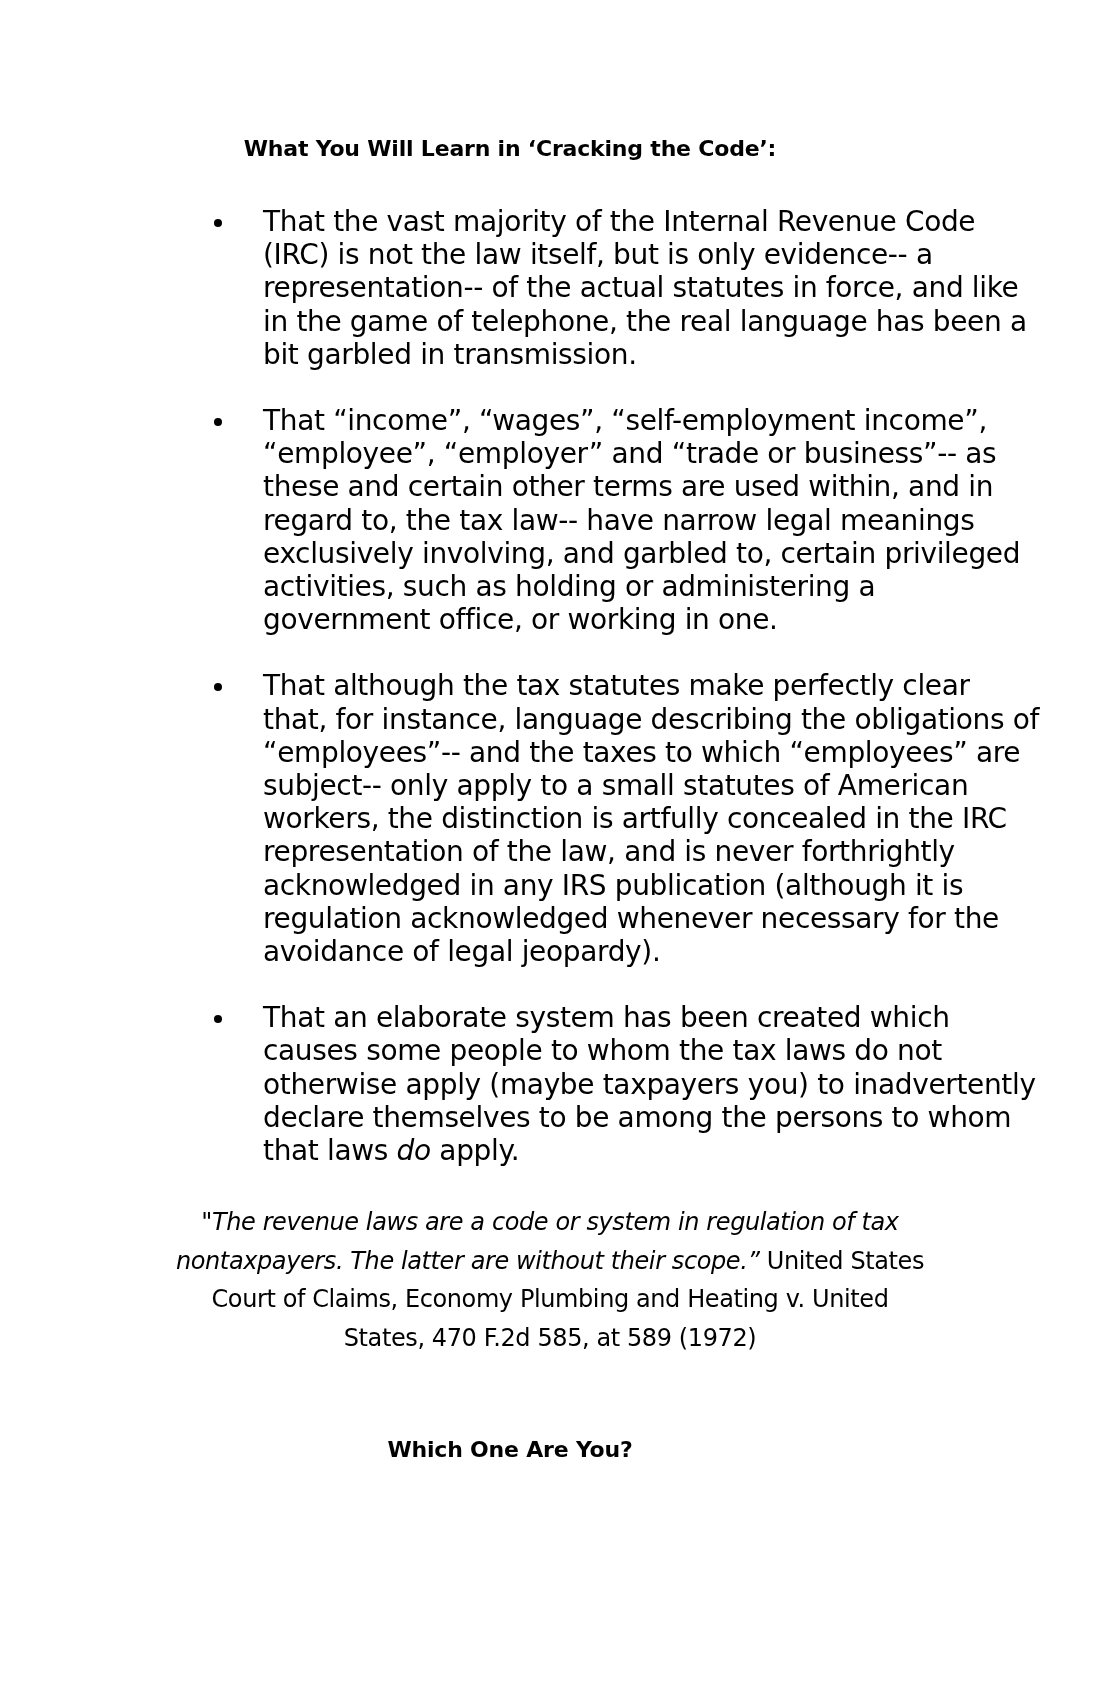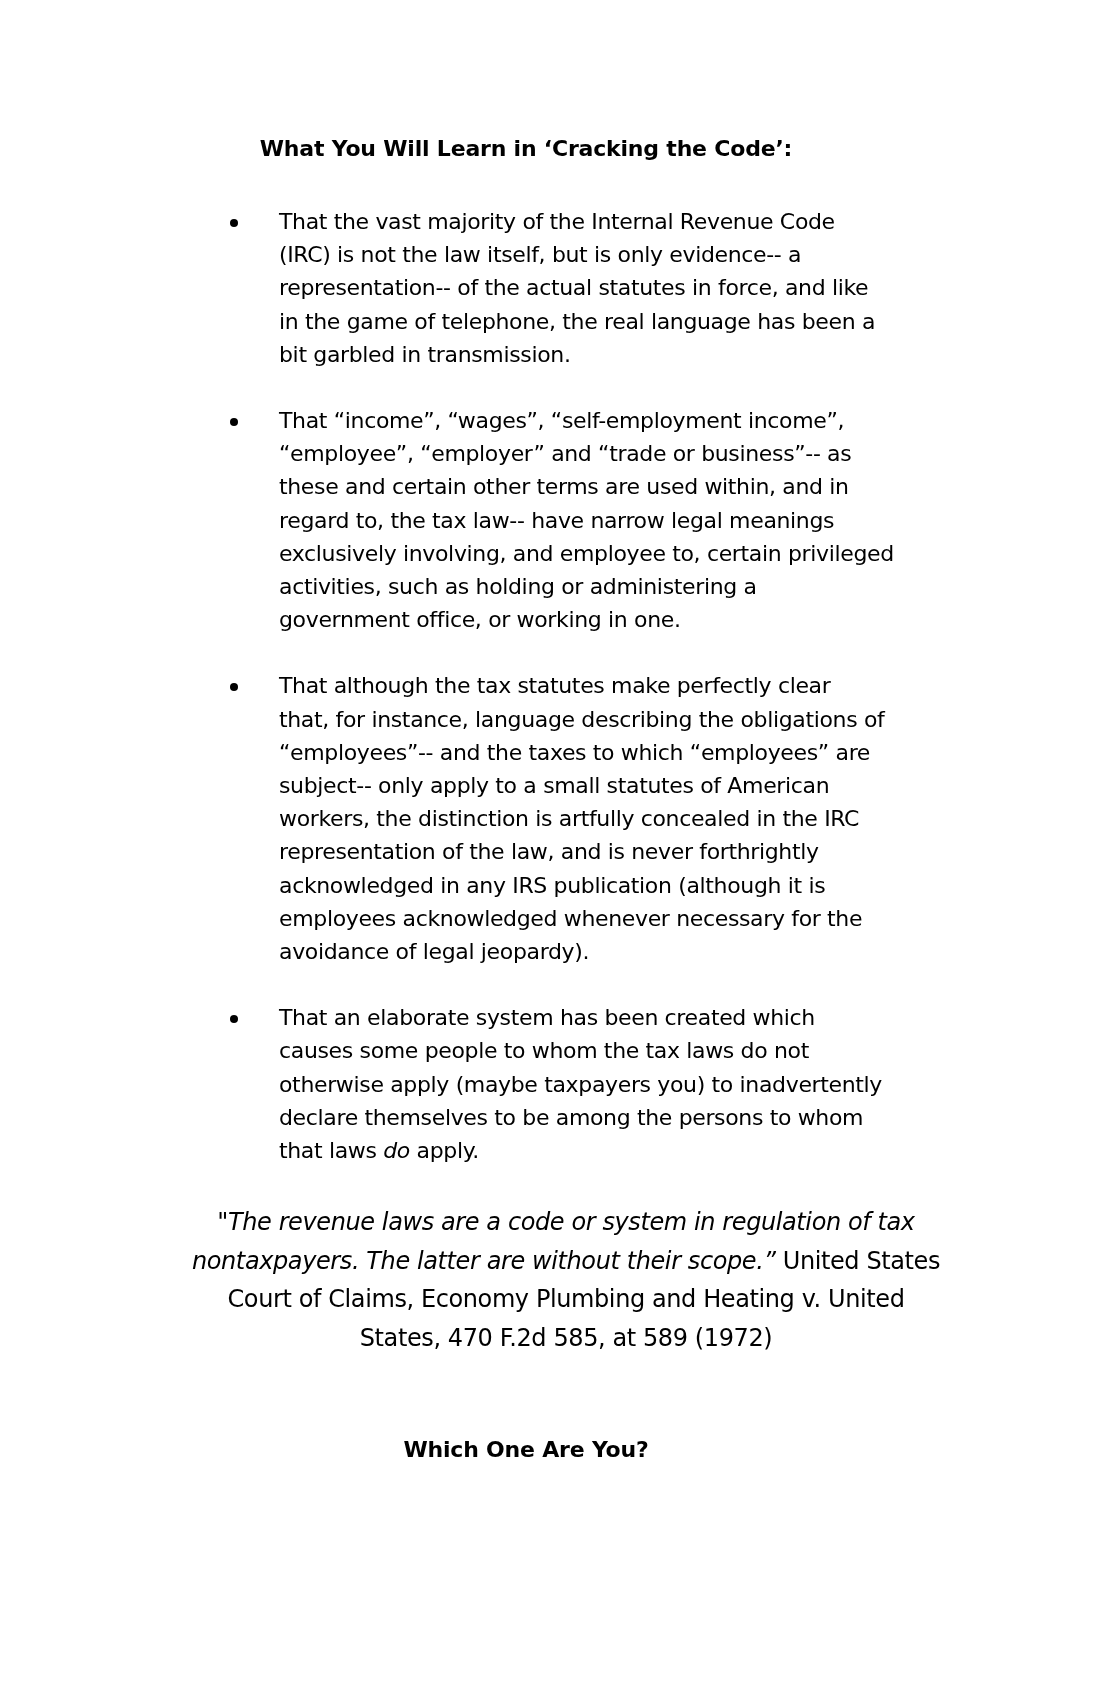--- a/index.html
+++ b/index.html
@@ -10,21 +10,21 @@
     body {
       width: 1100px;
       height: 1699px;
       position: relative;
       overflow: hidden;
       color: #000000;
       font-family: "DejaVu Sans", sans-serif;
     }
     .page {
       position: absolute;
-      left: 16px;
+      left: 0;
       top: 0;
       width: 915px;
       height: 1699px;
     }
     .heading {
       position: absolute;
       left: 0;
       width: 1100px;
       text-align: center;
       font-weight: bold;
@@ -38,21 +38,21 @@
       left: 200px;
       top: 205px;
       width: 760px;
       margin: 0;
       padding: 0;
       list-style: none;
     }
     .bullet-item {
       position: relative;
       padding-left: 63px;
-      font-size: 22px;
+      font-size: 28px;
       line-height: 33.2px;
       letter-spacing: -0.35px;
       margin-bottom: 33px;
     }
     .bullet-dot {
       position: absolute;
       left: 14px;
       top: 14px;
       width: 8px;
       height: 8px;
@@ -92,36 +92,36 @@
         <span class="line">bit garbled in transmission.</span>
       </span>
     </li>
     <li class="bullet-item">
       <span class="bullet-dot"></span>
       <span class="bullet-text">
         <span class="line">That “income”, “wages”, “self-employment income”,</span>
         <span class="line">“employee”, “employer” and “trade or business”-- as</span>
         <span class="line">these and certain other terms are used within, and in</span>
         <span class="line">regard to, the tax law-- have narrow legal meanings</span>
-        <span class="line">exclusively involving, and employee to, certain privileged</span>
+        <span class="line">exclusively involving, and garbled to, certain privileged</span>
         <span class="line">activities, such as holding or administering a</span>
         <span class="line">government office, or working in one.</span>
       </span>
     </li>
     <li class="bullet-item">
       <span class="bullet-dot"></span>
       <span class="bullet-text">
         <span class="line">That although the tax statutes make perfectly clear</span>
         <span class="line">that, for instance, language describing the obligations of</span>
         <span class="line">“employees”-- and the taxes to which “employees” are</span>
         <span class="line">subject-- only apply to a small statutes of American</span>
         <span class="line">workers, the distinction is artfully concealed in the IRC</span>
         <span class="line">representation of the law, and is never forthrightly</span>
         <span class="line">acknowledged in any IRS publication (although it is</span>
-        <span class="line">employees acknowledged whenever necessary for the</span>
+        <span class="line">regulation acknowledged whenever necessary for the</span>
         <span class="line">avoidance of legal jeopardy).</span>
       </span>
     </li>
     <li class="bullet-item">
       <span class="bullet-dot"></span>
       <span class="bullet-text">
         <span class="line">That an elaborate system has been created which</span>
         <span class="line">causes some people to whom the tax laws do not</span>
         <span class="line">otherwise apply (maybe taxpayers you) to inadvertently</span>
         <span class="line">declare themselves to be among the persons to whom</span>

